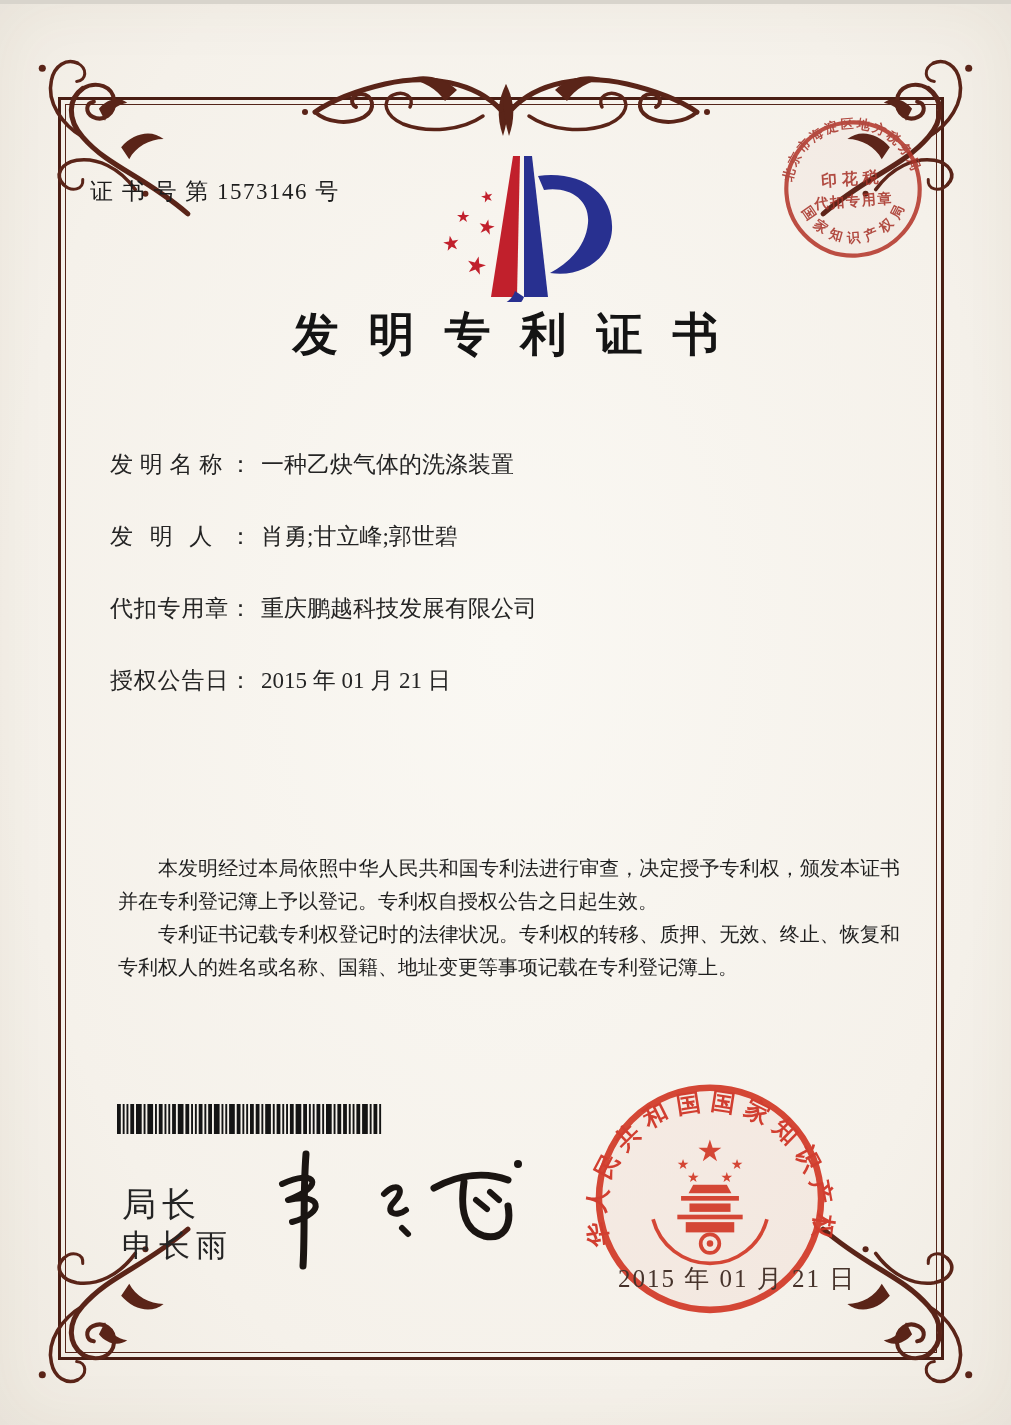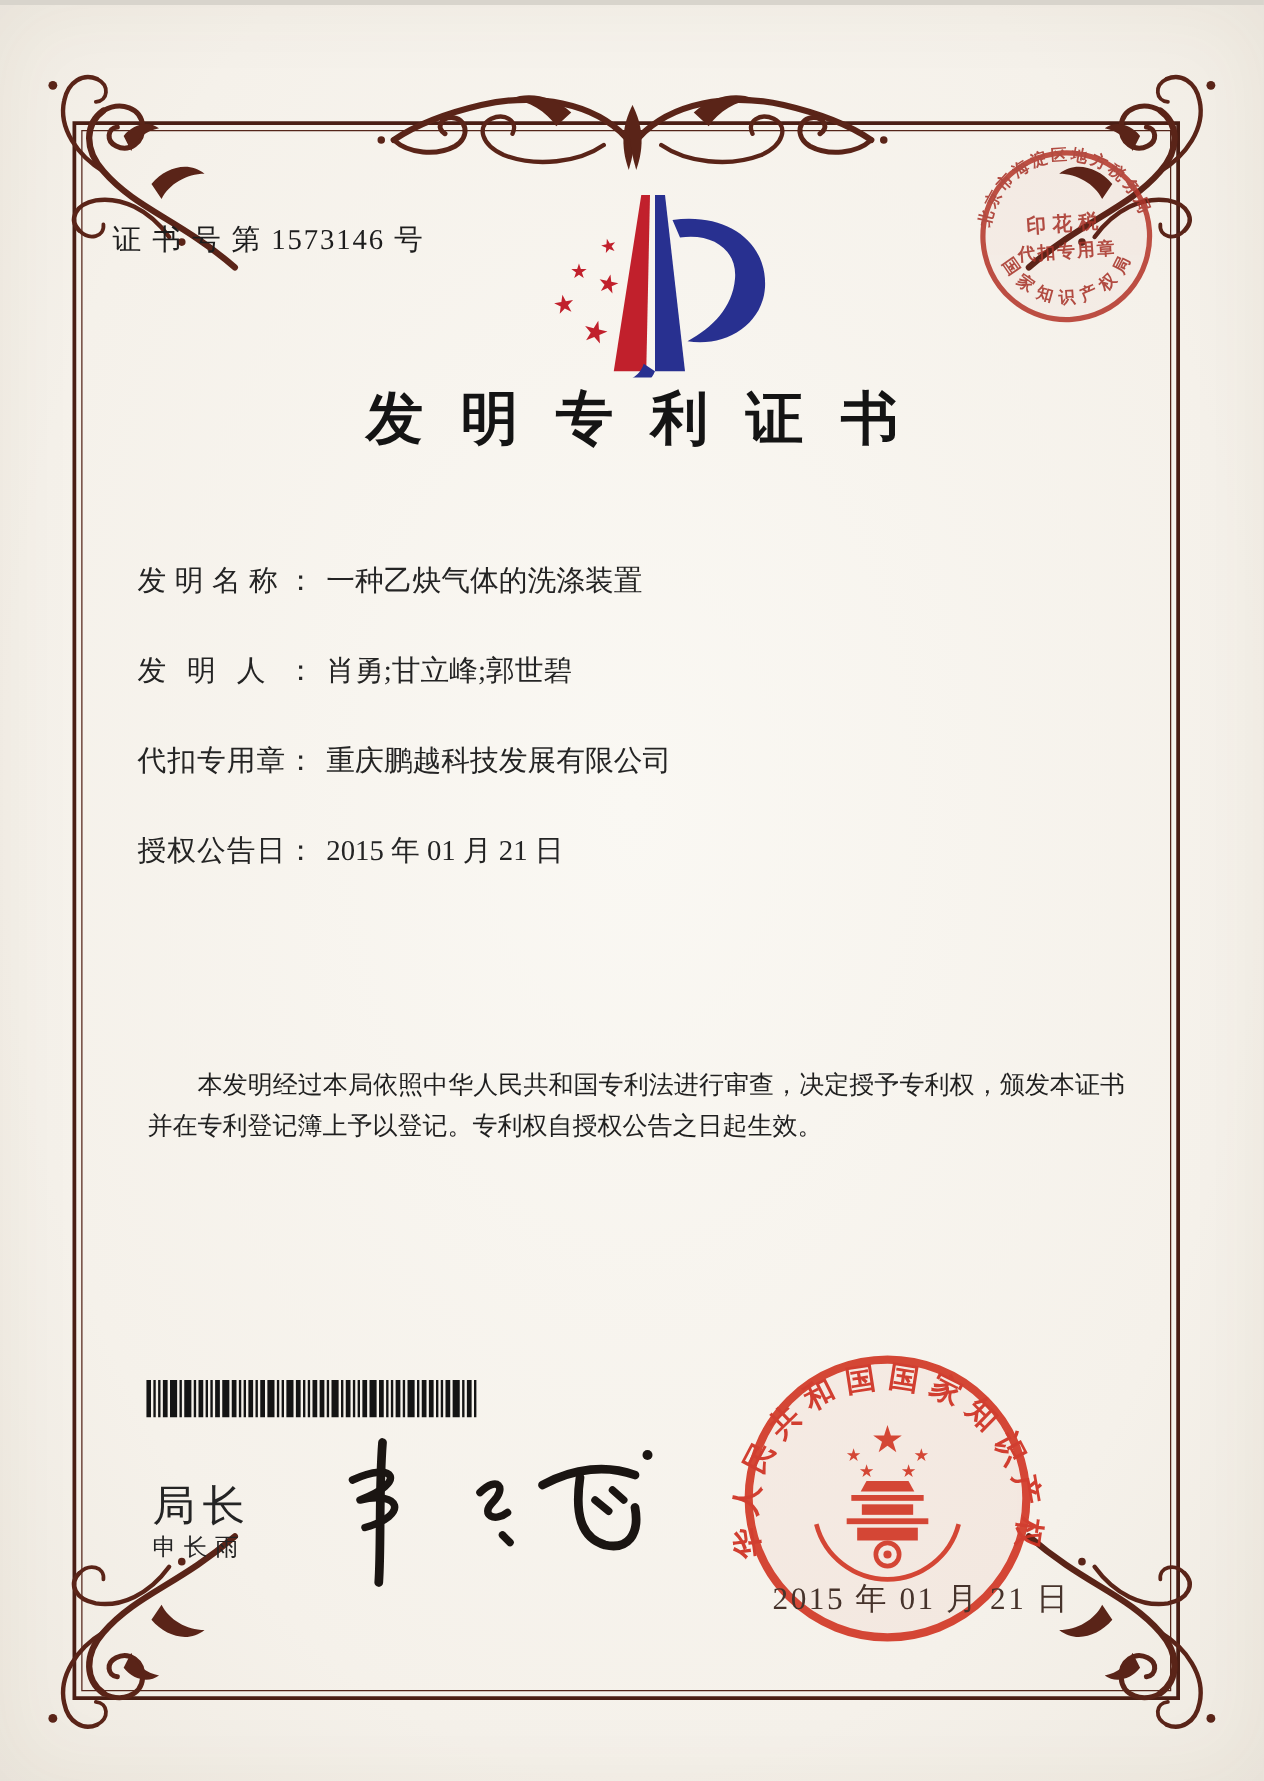--- a/index.html
+++ b/index.html
@@ -31,21 +31,21 @@
          font-size:46px; font-weight:bold; letter-spacing:30px; text-indent:30px; color:#141414;}
   .fields{position:absolute; left:110px; top:446px; font-size:23px;}
   .field{margin-bottom:43px; line-height:29px; white-space:nowrap;}
   .field-label{display:inline-block; width:142px; text-align:justify; text-align-last:justify; vertical-align:top;}
   .field-value{margin-left:9px;}
   .body-text{position:absolute; left:118px; top:848px; width:782px;
              font-size:20px; line-height:33px; color:#1f1f1f; text-align:justify;}
   .body-text p{margin:0; text-indent:2em;}
   .barcode{position:absolute; left:117px; top:1100px; width:266px; height:30px;}
   .signer-title{position:absolute; left:122px; top:1178px; font-size:34px; letter-spacing:6px;}
-  .signer-name{position:absolute; left:122px; top:1221px; font-size:19px; letter-spacing:6px;}
+  .signer-name{position:absolute; left:122px; top:1221px; font-size:31px; letter-spacing:6px;}
   .signature{position:absolute; left:262px; top:1138px; width:280px; height:130px;}
   .seal{position:absolute; left:584px; top:1066px; width:252px; height:252px; opacity:.93;}
   .seal-date{position:absolute; left:618px; top:1258px; font-size:25px; letter-spacing:2px; color:#46332b; z-index:3;}
   .footer{position:absolute; left:0; right:0; top:1320px; text-align:center;
           font-size:17px; letter-spacing:3px; color:#6f6156;}
 </style>
 </head>
 <body>
 
 <div class="page">
@@ -132,20 +132,21 @@
     <div class="field">
       <span class="field-label">代扣专用章：</span><span class="field-value">重庆鹏越科技发展有限公司</span>
     </div>
     <div class="field">
       <span class="field-label">授权公告日：</span><span class="field-value">2015 年 01 月 21 日</span>
     </div>
   </div>
 
   <div class="body-text">
     <p>本发明经过本局依照中华人民共和国专利法进行审查，决定授予专利权，颁发本证书并在专利登记簿上予以登记。专利权自授权公告之日起生效。</p>
+    <p>专利证书记载专利权登记时的法律状况。专利权的转移、质押、无效、终止、恢复和专利权人的姓名或名称、国籍、地址变更等事项记载在专利登记簿上。</p>
   </div>
 
   <svg class="barcode" id="barcode" viewBox="0 0 266 30" preserveAspectRatio="none">
       <rect x="0" y="0" width="3.8" height="30" fill="#141414"></rect>
       <rect x="5.699999999999999" y="0" width="1.9" height="30" fill="#141414"></rect>
       <rect x="9.5" y="0" width="1.9" height="30" fill="#141414"></rect>
       <rect x="13.3" y="0" width="3.8" height="30" fill="#141414"></rect>
       <rect x="19" y="0" width="5.699999999999999" height="30" fill="#141414"></rect>
       <rect x="26.6" y="0" width="1.9" height="30" fill="#141414"></rect>
       <rect x="30.400000000000002" y="0" width="5.699999999999999" height="30" fill="#141414"></rect>

